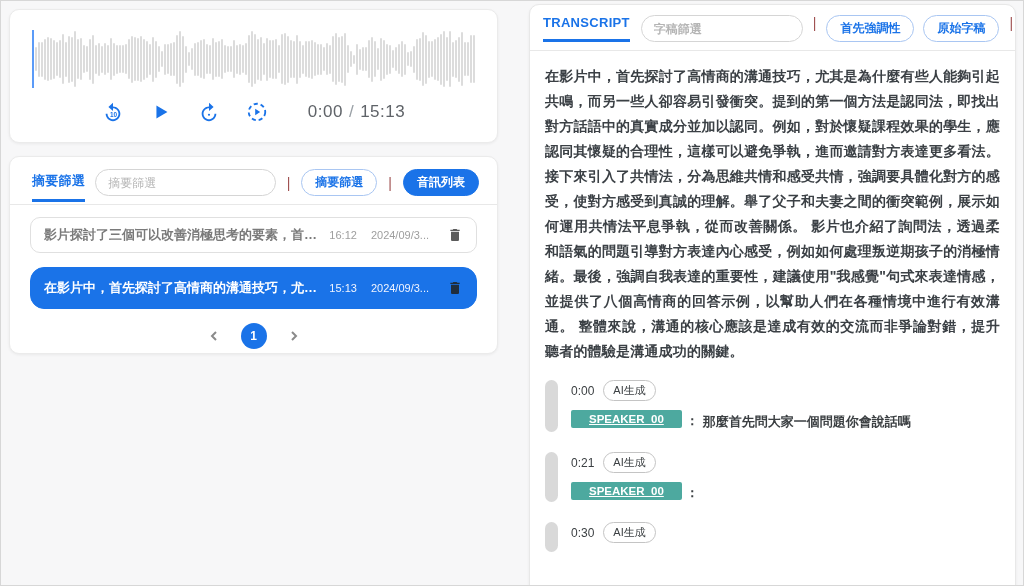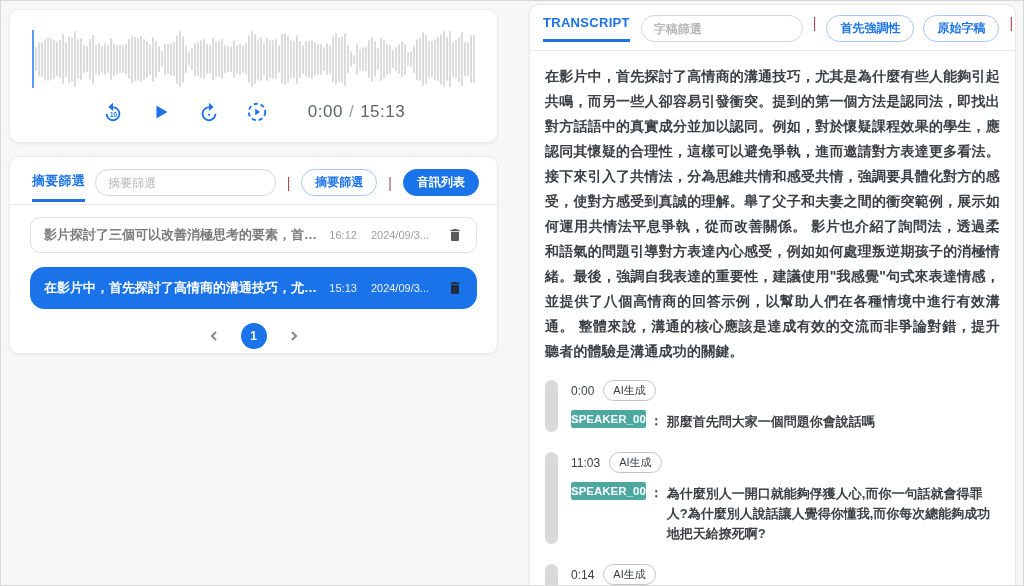--- a/index.html
+++ b/index.html
@@ -91,21 +91,21 @@
   .entry .e-content { flex:1; min-width:0; }
   .entry .e-row1 { display:flex; align-items:center; gap:9px; margin-bottom:9px; }
   .entry .e-time { font-size:12px; color:#3c4043; }
   .ai-badge {
     font-size:11px; color:#3c4043; border:1px solid #c4c4c4; border-radius:11px;
     padding:2px 9px; background:#fff; white-space:nowrap;
   }
   .entry .e-row2 { display:flex; align-items:flex-start; gap:4px; }
   .speaker-badge {
     background:#4da99f; color:#fff; font-size:11.5px; font-weight:bold;
-    padding:3px 0; border-radius:2px; white-space:nowrap; flex:0 0 auto;
+    padding:3px 18px; border-radius:2px; white-space:nowrap; flex:0 0 auto;text-decoration:underline;
   }
   .e-colon { font-size:13px; font-weight:bold; color:#3c4043; flex:0 0 auto; padding-top:2px; }
   .e-text { font-size:13px; font-weight:bold; color:#3c4043; line-height:20px; padding-top:2px; flex:1; min-width:0; }
 </style>
 </head>
 <body>
 
 <div class="left-col">
 
   <div class="card player-card">
@@ -362,34 +362,33 @@
               <span class="speaker-badge">SPEAKER_00</span>
               <span class="e-colon">：</span>
               <span class="e-text">那麼首先問大家一個問題你會說話嗎</span>
             </div>
           </div>
         </div>
         <div class="entry">
           <span class="speaker-bar"></span>
           <div class="e-content">
             <div class="e-row1">
-              <span class="e-time">11:03</span>
+              <span class="e-time">0:21</span>
               <span class="ai-badge">AI生成</span>
             </div>
             <div class="e-row2">
               <span class="speaker-badge">SPEAKER_00</span>
               <span class="e-colon">：</span>
-              <span class="e-text">為什麼別人一開口就能夠俘獲人心,而你一句話就會得罪人?為什麼別人說話讓人覺得你懂我,而你每次總能夠成功地把天給撩死啊?</span>
             </div>
           </div>
         </div>
         <div class="entry">
           <span class="speaker-bar"></span>
           <div class="e-content">
             <div class="e-row1">
-              <span class="e-time">0:14</span>
+              <span class="e-time">0:30</span>
               <span class="ai-badge">AI生成</span>
             </div>
           </div>
         </div>
       </div>
   </div>
 </div>
 
 </body></html>

